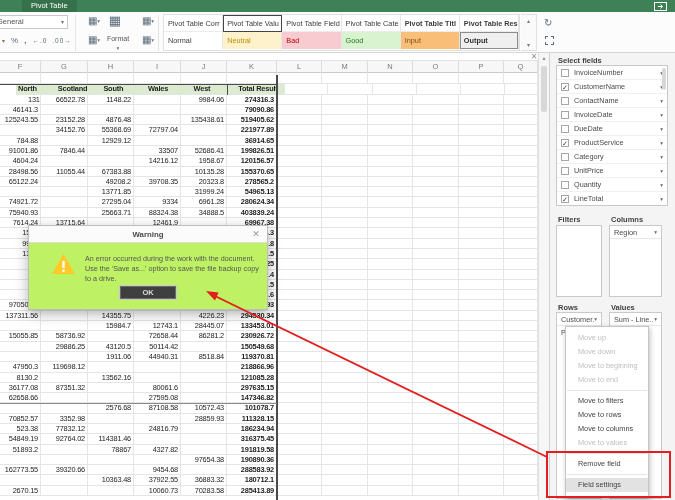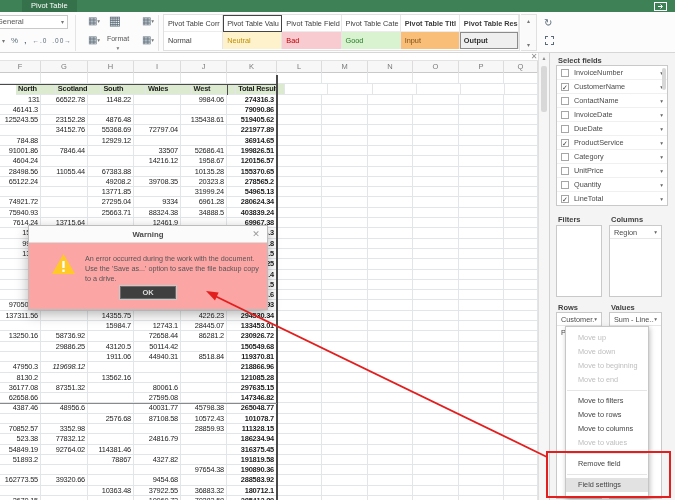--- a/index.html
+++ b/index.html
@@ -67,21 +67,21 @@
   .plain-item{height:13px;line-height:13px;padding:0 4px;font-size:7.3px;color:#4a4a4a;}
 
   
   .cmenu{position:absolute;left:565px;top:326px;width:84px;height:172px;background:#fff;border:1px solid #C6C6C6;box-shadow:1px 2px 5px rgba(0,0,0,.25);padding:4px 0;z-index:30;}
   .mitem{height:14px;line-height:14px;padding-left:12px;font-size:7.3px;color:#444;white-space:nowrap;}
   .mitem.dis{color:#BEBEBE;}
   .mitem.hl{background:#E2E2E2;}
   .msep{height:1px;background:#E5E5E5;margin:3px 1px;}
 
   
-  .dialog{position:absolute;left:28px;top:225px;width:240px;height:85px;background:#fca5a5;border:1px solid #BDBDBD;box-shadow:0 4px 12px rgba(0,0,0,.3);z-index:20;}
+  .dialog{position:absolute;left:28px;top:225px;width:240px;height:85px;background:#bef264;border:1px solid #BDBDBD;box-shadow:0 4px 12px rgba(0,0,0,.3);z-index:20;}
   .dlg-head{height:17px;background:#FBFBFB;border-bottom:1px solid #DDDDDD;text-align:center;line-height:17px;font-weight:bold;font-size:7.8px;color:#4a4a4a;position:relative;}
   .dlg-x{position:absolute;right:6px;top:0;width:10px;height:17px;line-height:16px;color:#9a9a9a;font-weight:normal;font-size:9px;}
   .dlg-body{position:relative;height:67px;}
   .warn-tri{position:absolute;left:22px;top:10px;}
   .dlg-text{position:absolute;left:56px;top:11px;font-size:7.2px;color:#555;line-height:10px;width:175px;}
   .ok-btn{position:absolute;left:50%;transform:translateX(-50%);top:42px;width:58px;height:15px;background:#3F3F3F;border:1px solid #C9C9C9;box-shadow:inset 0 0 0 1px #6B6B6B;color:#DCDCDC;font-size:7.5px;font-weight:bold;text-align:center;line-height:13px;}
 
   
   .anno{position:absolute;left:0;top:0;width:675px;height:500px;z-index:40;pointer-events:none;}
 </style>
@@ -507,21 +507,21 @@
           <div class="cell" style="width: 46px;">28445.07</div>
           <div class="cell kcol" style="width: 50px;">133453.01</div>
           <div class="cell" style="width: 45px;"></div>
           <div class="cell" style="width: 46px;"></div>
           <div class="cell" style="width: 45px;"></div>
           <div class="cell" style="width: 46px;"></div>
           <div class="cell" style="width: 45px;"></div>
           <div class="cell" style="width: 34px;"></div>
         </div>
         <div class="row">
-          <div class="cell" style="width: 41px;">13250.16</div>
+          <div class="cell" style="width: 41px;">15055.85</div>
           <div class="cell" style="width: 47px;">58736.92</div>
           <div class="cell" style="width: 46px;"></div>
           <div class="cell" style="width: 47px;">72658.44</div>
           <div class="cell" style="width: 46px;">86281.2</div>
           <div class="cell kcol" style="width: 50px;">230926.72</div>
           <div class="cell" style="width: 45px;"></div>
           <div class="cell" style="width: 46px;"></div>
           <div class="cell" style="width: 45px;"></div>
           <div class="cell" style="width: 46px;"></div>
           <div class="cell" style="width: 45px;"></div>
@@ -550,21 +550,21 @@
           <div class="cell kcol" style="width: 50px;">119370.81</div>
           <div class="cell" style="width: 45px;"></div>
           <div class="cell" style="width: 46px;"></div>
           <div class="cell" style="width: 45px;"></div>
           <div class="cell" style="width: 46px;"></div>
           <div class="cell" style="width: 45px;"></div>
           <div class="cell" style="width: 34px;"></div>
         </div>
         <div class="row">
           <div class="cell" style="width: 41px;">47950.3</div>
-          <div class="cell" style="width: 47px; font-style: italic;">119698.12</div>
+          <div class="cell" style="width: 47px;">119698.12</div>
           <div class="cell" style="width: 46px;"></div>
           <div class="cell" style="width: 47px;"></div>
           <div class="cell" style="width: 46px;"></div>
           <div class="cell kcol" style="width: 50px;">218866.96</div>
           <div class="cell" style="width: 45px;"></div>
           <div class="cell" style="width: 46px;"></div>
           <div class="cell" style="width: 45px;"></div>
           <div class="cell" style="width: 46px;"></div>
           <div class="cell" style="width: 45px;"></div>
           <div class="cell" style="width: 34px;"></div>
@@ -597,34 +597,20 @@
           <div class="cell" style="width: 45px;"></div>
           <div class="cell" style="width: 34px;"></div>
         </div>
         <div class="row">
           <div class="cell" style="width: 41px;">62658.66</div>
           <div class="cell" style="width: 47px;"></div>
           <div class="cell" style="width: 46px;"></div>
           <div class="cell" style="width: 47px;">27595.08</div>
           <div class="cell" style="width: 46px;"></div>
           <div class="cell kcol" style="width: 50px;">147346.82</div>
-          <div class="cell" style="width: 45px;"></div>
-          <div class="cell" style="width: 46px;"></div>
-          <div class="cell" style="width: 45px;"></div>
-          <div class="cell" style="width: 46px;"></div>
-          <div class="cell" style="width: 45px;"></div>
-          <div class="cell" style="width: 34px;"></div>
-        </div>
-        <div class="row">
-          <div class="cell" style="width: 41px;">4387.46</div>
-          <div class="cell" style="width: 47px;">48956.6</div>
-          <div class="cell" style="width: 46px;"></div>
-          <div class="cell" style="width: 47px;">40031.77</div>
-          <div class="cell" style="width: 46px;">45798.38</div>
-          <div class="cell kcol" style="width: 50px;">265048.77</div>
           <div class="cell" style="width: 45px;"></div>
           <div class="cell" style="width: 46px;"></div>
           <div class="cell" style="width: 45px;"></div>
           <div class="cell" style="width: 46px;"></div>
           <div class="cell" style="width: 45px;"></div>
           <div class="cell" style="width: 34px;"></div>
         </div>
         <div class="row">
           <div class="cell" style="width: 41px;"></div>
           <div class="cell" style="width: 47px;"></div>

